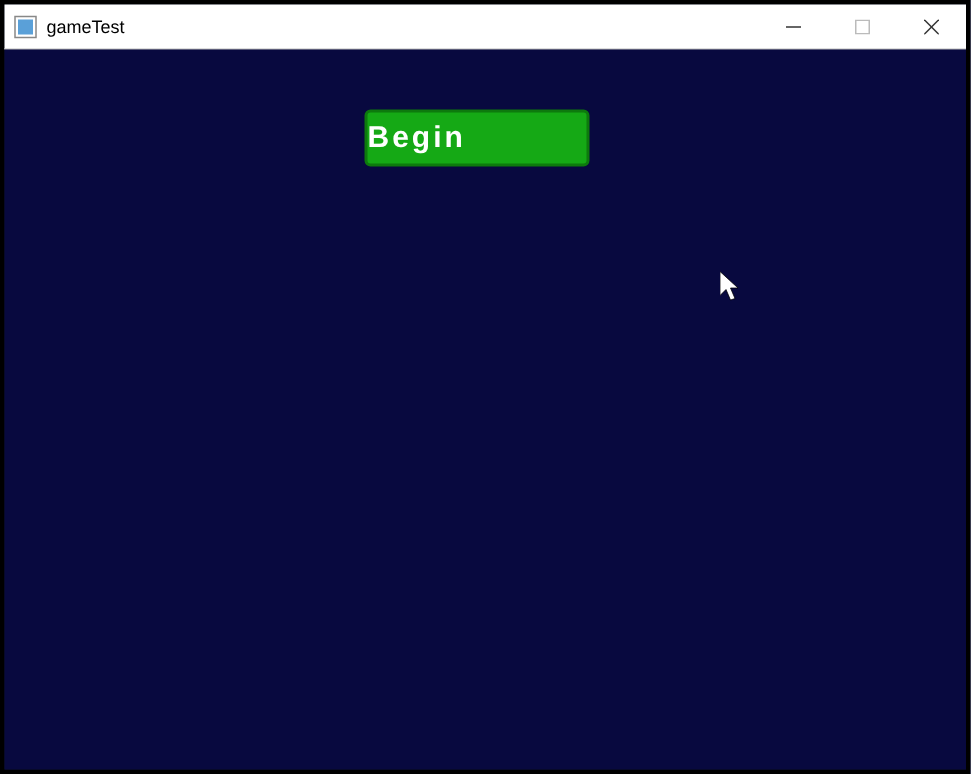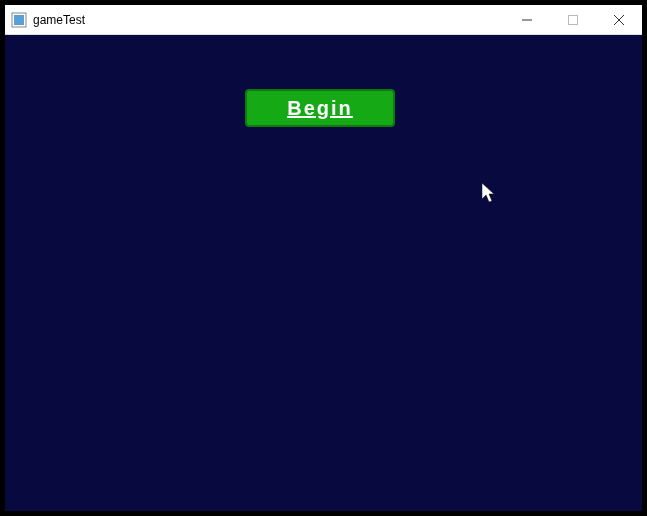--- a/index.html
+++ b/index.html
@@ -12,21 +12,21 @@
       height: 516px;
       background: #c0c0c0;
       font-family: "Segoe UI", Tahoma, sans-serif;
       overflow: hidden;
       position: relative;
     }
     .window {
       width: 647px;
       height: 516px;
       background: #0f172a;
-      border: 5px solid #000000;
+      border: 3px solid #000000;
       display: flex;
       flex-direction: column;
     }
     .titlebar {
       height: 30px;
       background: #ffffff;
       display: flex;
       align-items: center;
       border-bottom: 1px solid #ddd;
       padding-left: 6px;
@@ -72,37 +72,35 @@
       height: 10px;
     }
     .client-area {
       flex: 1;
       background: #08093f;
       position: relative;
     }
     .begin-button {
       position: absolute;
       left: 240px;
-      top: 54px;
+      top: 40px;
       width: 150px;
       height: 38px;
       background: #15a915;
       border: 2px solid #0d7a0d;
       border-radius: 4px;
       color: #ffffff;
       font-family: Arial, sans-serif;
       font-weight: 900;
       font-size: 20px;
       letter-spacing: 2px;
       display: flex;
       align-items: center;
-      justify-content: center;
       cursor: pointer;
       user-select: none;
-      text-decoration: underline;
     }
     .cursor {
       position: absolute;
       left: 477px;
       top: 148px;
       width: 16px;
       height: 22px;
       pointer-events: none;
     }
     .watermark {

